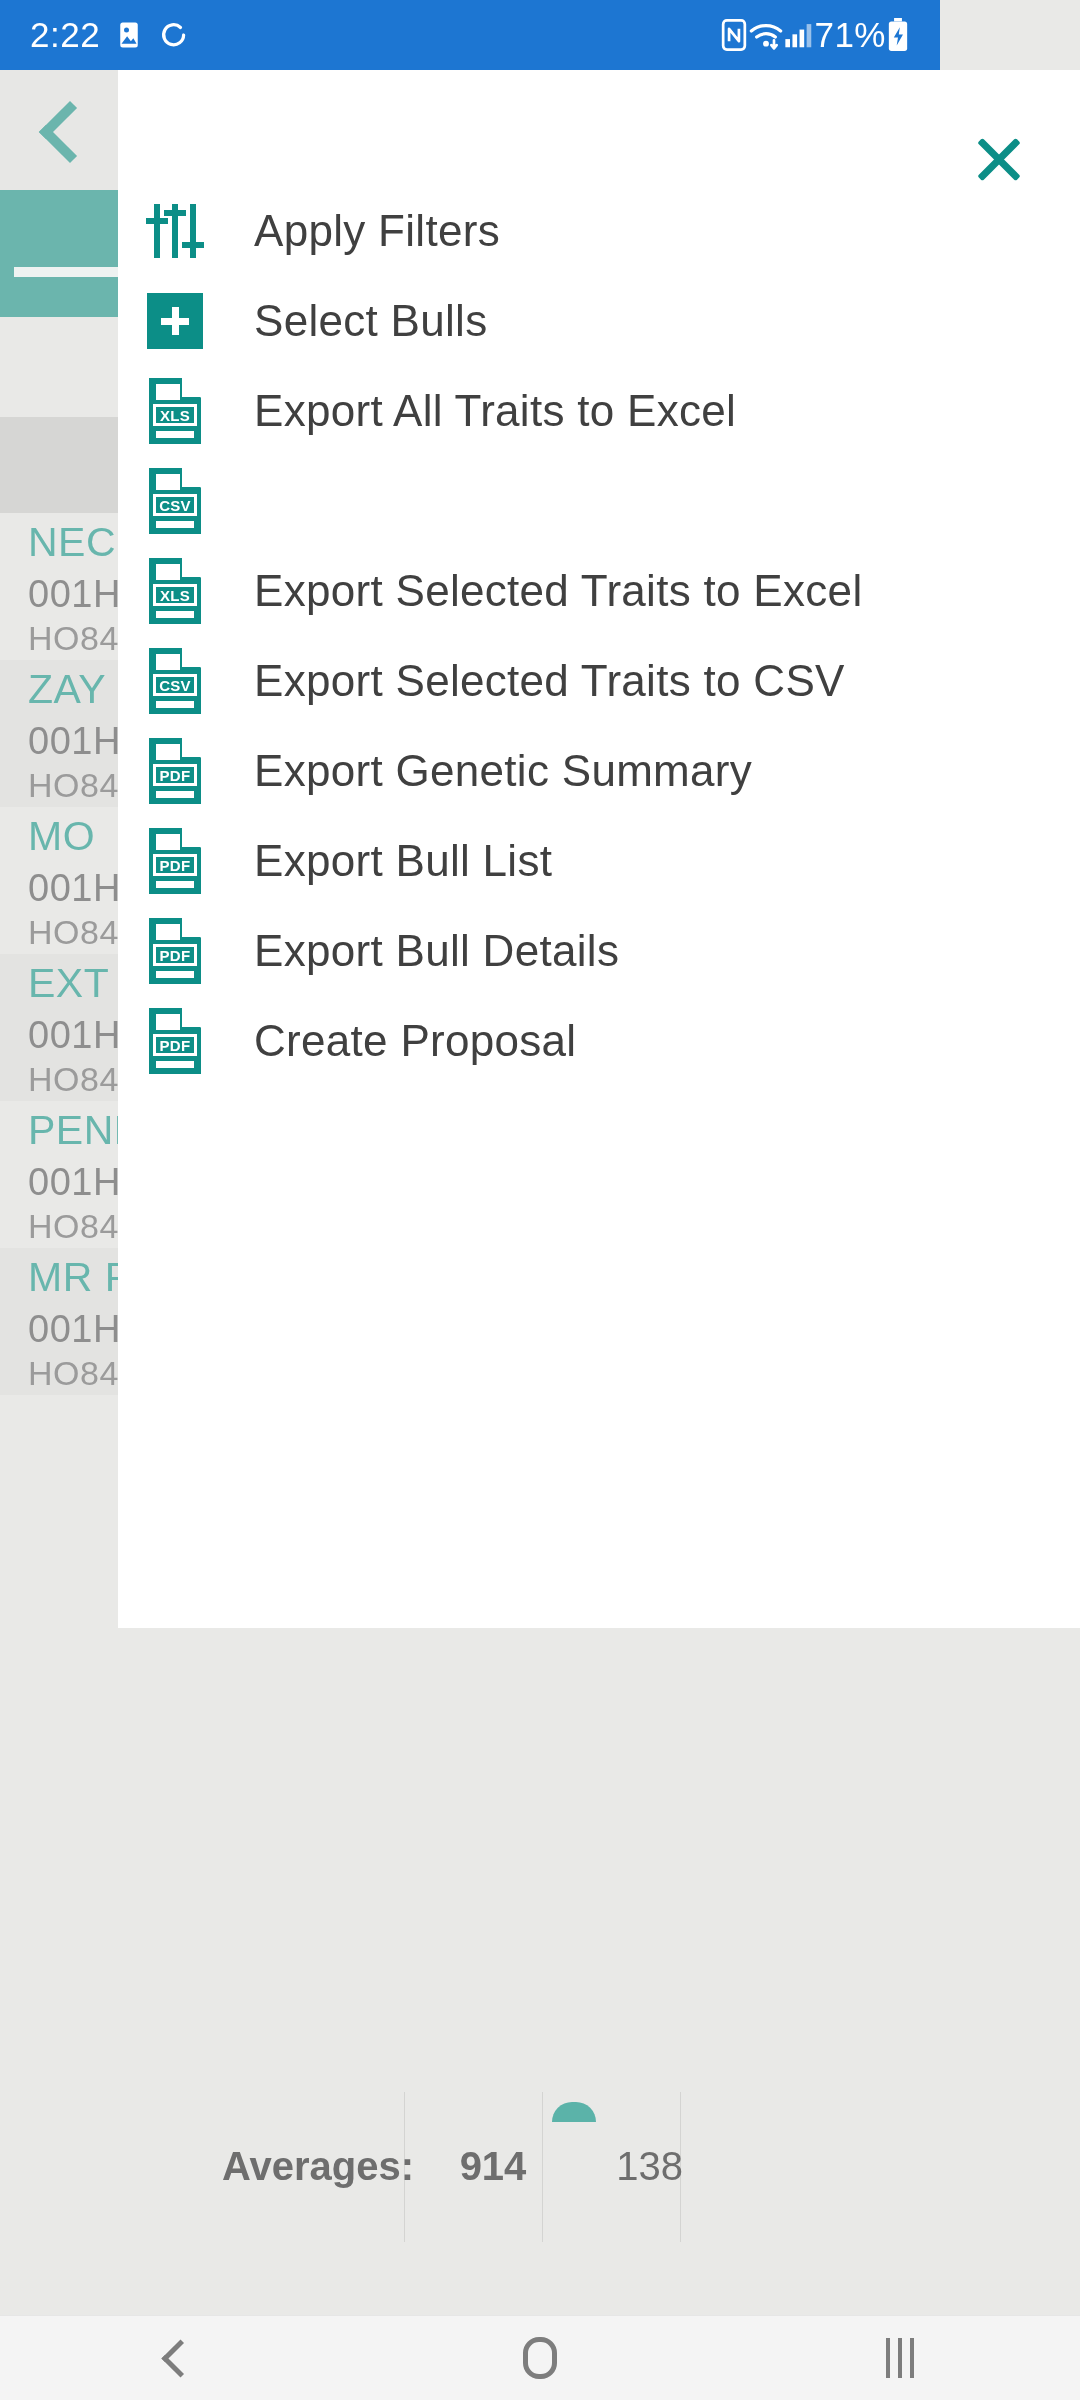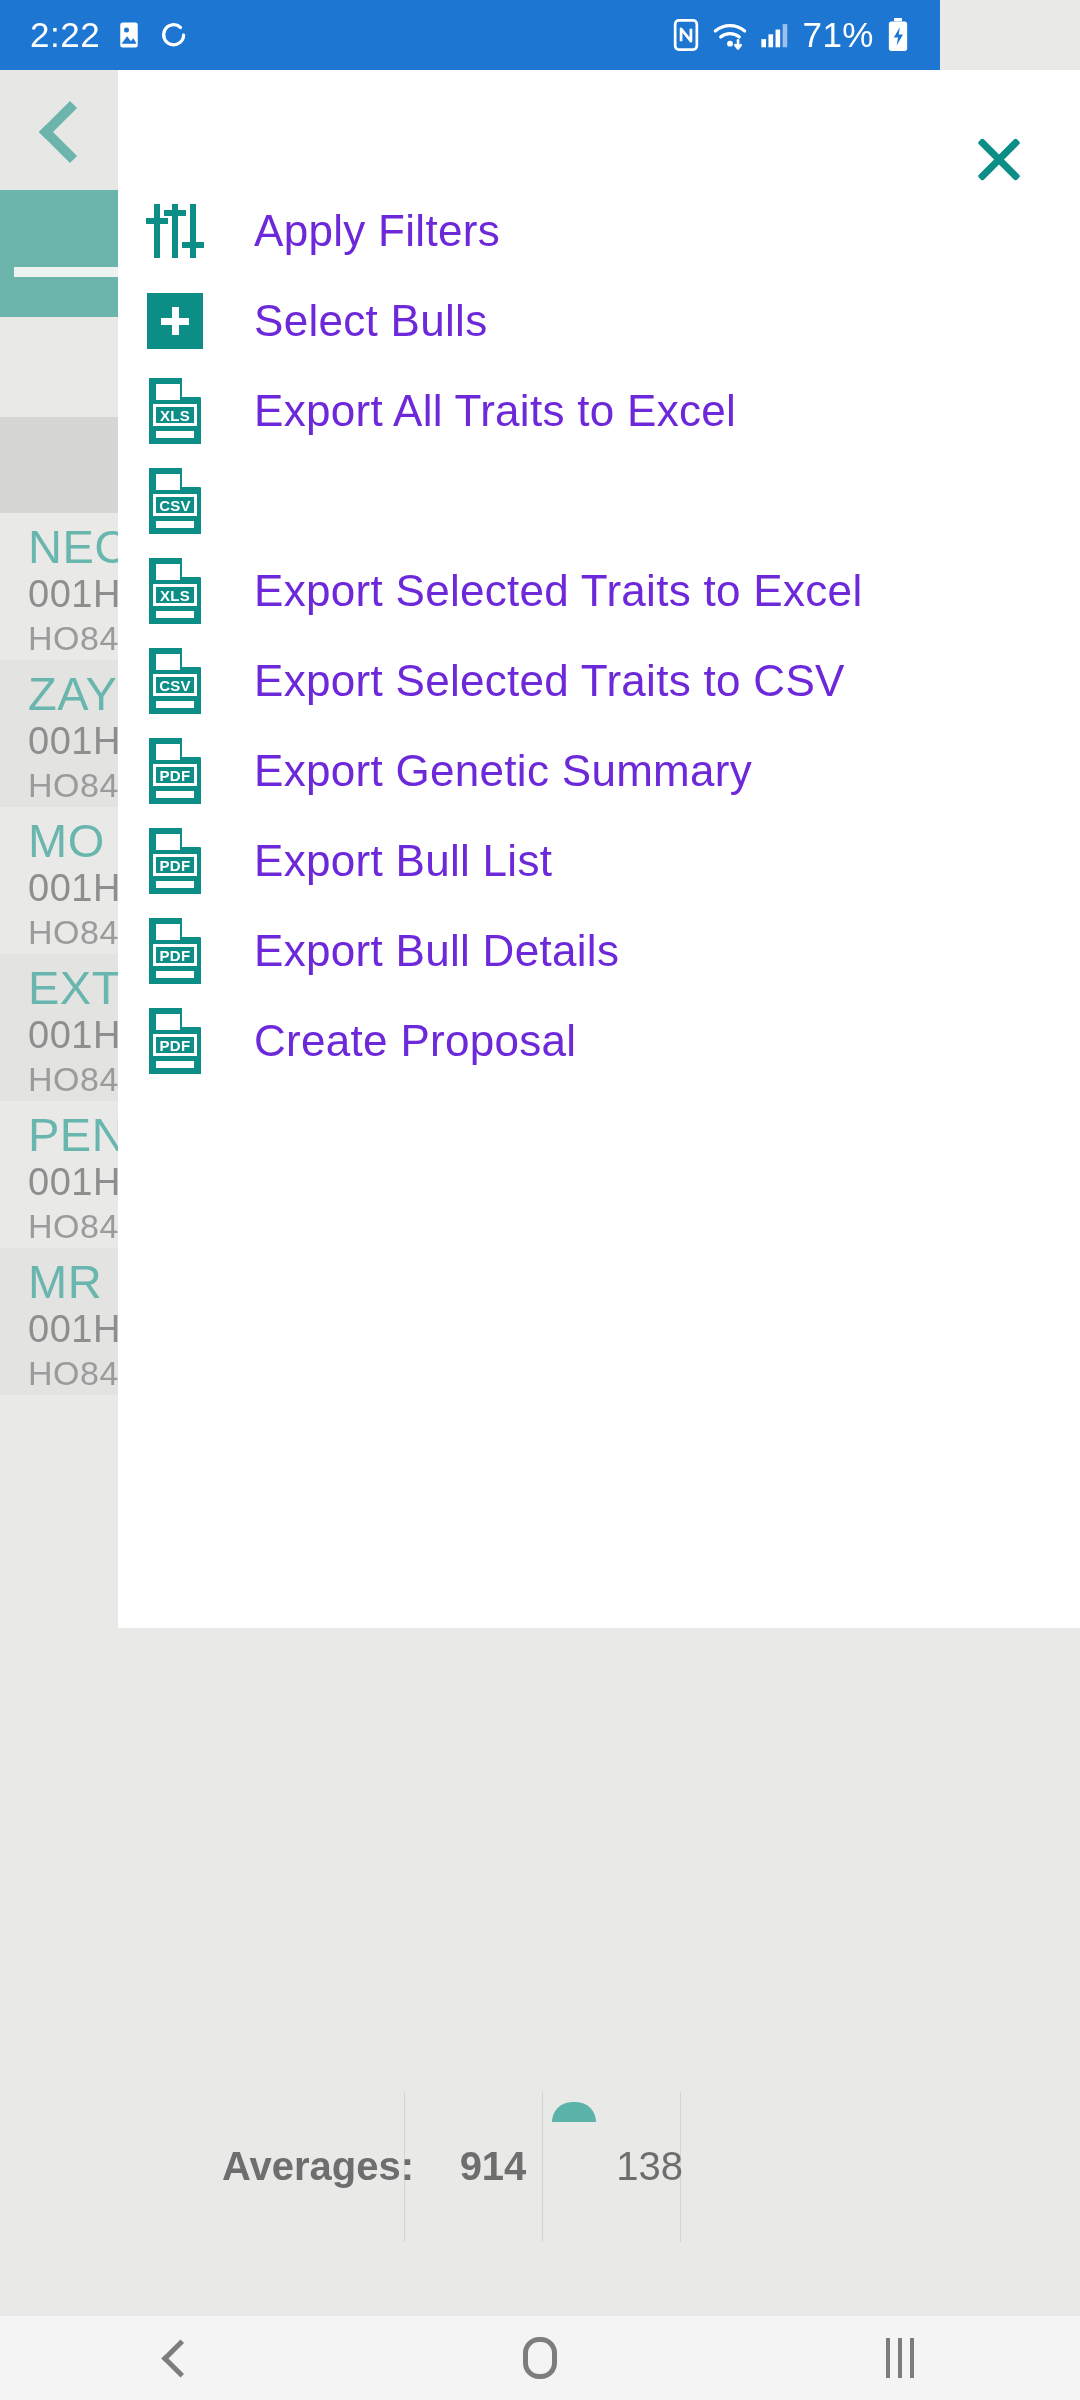--- a/index.html
+++ b/index.html
@@ -19,21 +19,21 @@
   
   #status-bar {
     position: absolute; top: 0; left: 0;
     width: 940px; height: 70px;
     background: #1d76d2;
     display: flex; align-items: center;
     padding: 0 30px;
     color: #ffffff;
   }
   #status-left { display: flex; align-items: center; gap: 14px; }
-  #status-right { margin-left: auto; display: flex; align-items: center; gap: 12px; }
+  #status-right { margin-left: auto; display: flex; align-items: center; }
   .sb-time { font-size: 35px; letter-spacing: .5px; font-weight: 400; }
   .sb-batt-text { font-size: 35px; font-weight: 400; letter-spacing: .5px; }
   .sb-ico { display: inline-flex; align-items: center; justify-content: center; }
 
   
   #app-bg { position: absolute; top: 70px; left: 0; width: 1080px; height: 2245px; background: #e9e9e7; }
 
   #app-header {
     position: absolute; top: 0; left: 0; width: 1080px; height: 120px;
     background: #e7e7e5;
@@ -70,21 +70,21 @@
 
   
   #bull-table { position: absolute; top: 443px; left: 0; width: 1080px; }
   .bull-row {
     position: relative; width: 1080px; height: 147px;
     background: #e9e9e7;
   }
   .bull-row.alt { background: #e3e3e1; }
   .bull-name {
     position: absolute; left: 28px; top: 6px;
-    font-size: 47px; color: #68b6ad; letter-spacing: .5px; white-space: nowrap;
+    font-size: 41px; color: #68b6ad; letter-spacing: .5px; white-space: nowrap;
   }
   .bull-code {
     position: absolute; left: 28px; top: 60px;
     font-size: 38px; color: #8e8e8e; letter-spacing: .5px; white-space: nowrap;
   }
   .bull-reg {
     position: absolute; left: 28px; top: 106px;
     font-size: 34px; color: #9b9b9b; letter-spacing: .5px; white-space: nowrap;
   }
   .cell-v1, .cell-v2 {
@@ -144,21 +144,21 @@
     height: 90px;
     padding-left: 22px;
     cursor: pointer;
   }
   .mi-icon {
     width: 70px; min-width: 70px;
     display: flex; align-items: center; justify-content: center;
   }
   .mi-label {
     margin-left: 44px;
-    font-size: 44px; color: #6d28d9; letter-spacing: .3px; white-space: nowrap;
+    font-size: 44px; color: #404040; letter-spacing: .3px; white-space: nowrap;
   }
 
   
   .ico-tune { position: relative; width: 52px; height: 54px; }
   .ico-tune i {
     position: absolute; width: 6px; background: #0c8e87; top: 0; height: 54px;
   }
   .ico-tune i:nth-child(1) { left: 5px; }
   .ico-tune i:nth-child(2) { left: 23px; }
   .ico-tune i:nth-child(3) { left: 41px; }

